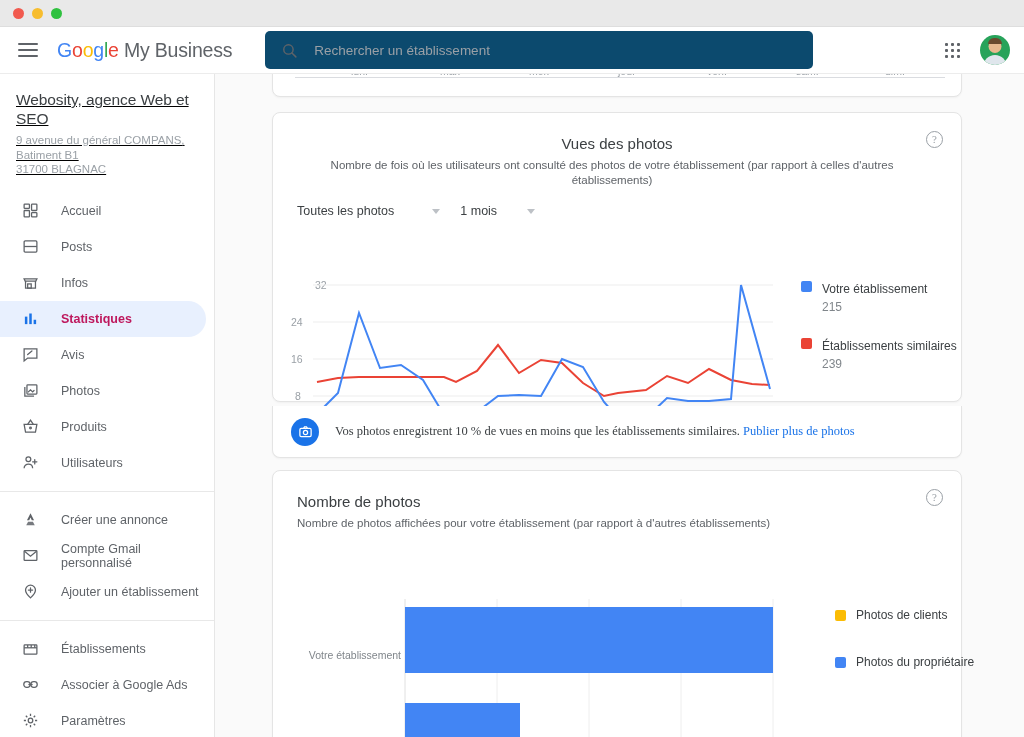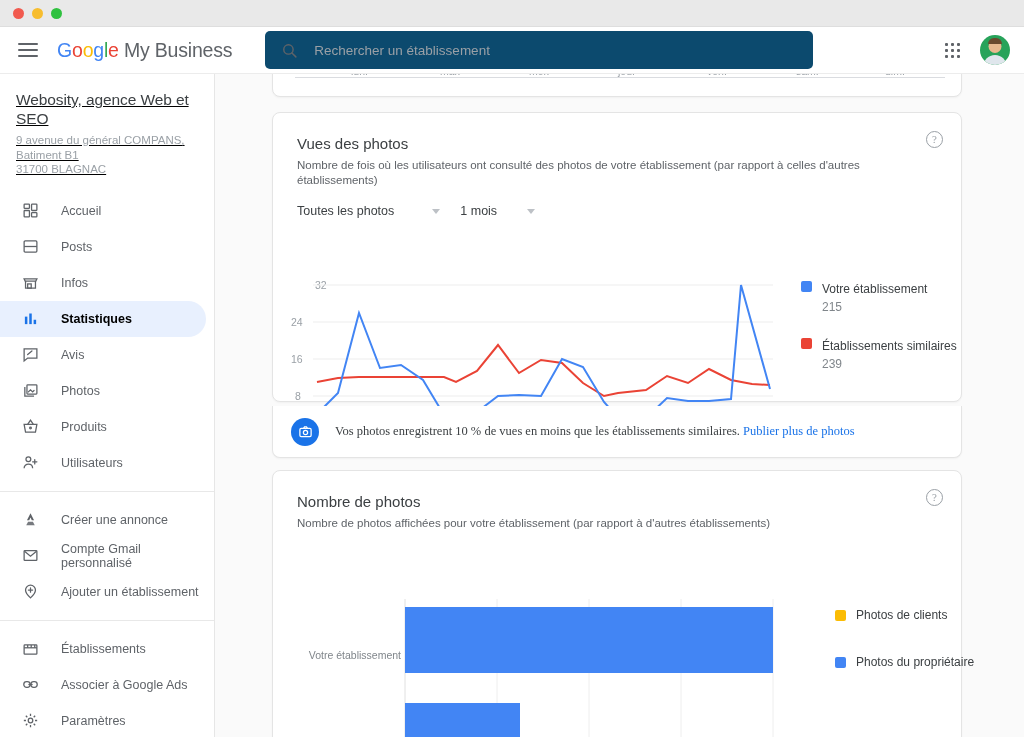--- a/index.html
+++ b/index.html
@@ -63,21 +63,21 @@
   .navgroup { padding:4px 0; }
   .divider { height:1px; background:#e8e8e8; margin:6px 0; }
   .navitem {
     display:flex; align-items:center; height:36px; padding-left:19px;
     border-radius:0 18px 18px 0; margin-right:8px; cursor:pointer;
   }
   .navitem .ni { width:22px; height:22px; flex:0 0 22px; display:flex;
                  align-items:center; justify-content:center; }
   .navitem .nl { margin-left:20px; font-size:12.5px; color:#5f6368; }
   .navitem.active { background:#e8f0fe; }
-  .navitem.active .nl { color:#000000; font-weight:bold; }
+  .navitem.active .nl { color:#be185d; font-weight:bold; }
 
   
   .content {
     position:absolute; left:215px; top:74px; width:809px; height:663px;
     background:#fafafa; overflow:hidden;
   }
   .card {
     position:absolute; background:#fff; border:1px solid #e4e4e4; border-radius:8px;
     box-shadow:0 1px 2px rgba(0,0,0,0.04);
   }
@@ -335,21 +335,21 @@
         <span class="axlabel" style="left:256px; top:0;">mer.</span>
         <span class="axlabel" style="left:345px; top:0;">jeu.</span>
         <span class="axlabel" style="left:434px; top:0;">ven.</span>
         <span class="axlabel" style="left:523px; top:0;">sam.</span>
         <span class="axlabel" style="left:612px; top:0;">dim.</span>
       </div>
     </div>
 
     <div class="card" style="left:57px; top:38px; width:690px; height:290px;">
       <div class="help">?</div>
-      <div style="padding:22px 24px 0 24px;">
+      <div style="padding:22px 24px 0 24px;text-align:center;">
         <div class="card-title">Vues des photos</div>
         <div class="card-sub" style="max-width:630px;">Nombre de fois où les utilisateurs ont consulté des photos de votre établissement (par rapport à celles d'autres établissements)</div>
         <div class="selects">
           <div class="sel">
             <span class="slabel">Toutes les photos</span>
             <span class="caret"></span>
           </div>
           <div class="sel small sel2">
             <span class="slabel">1 mois</span>
             <span class="caret"></span>

